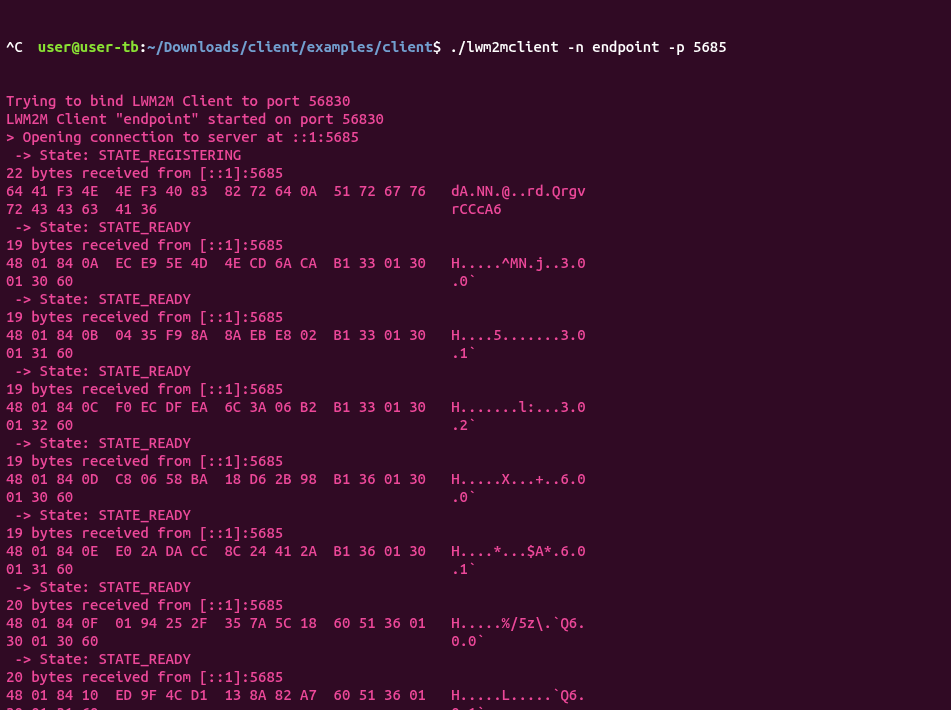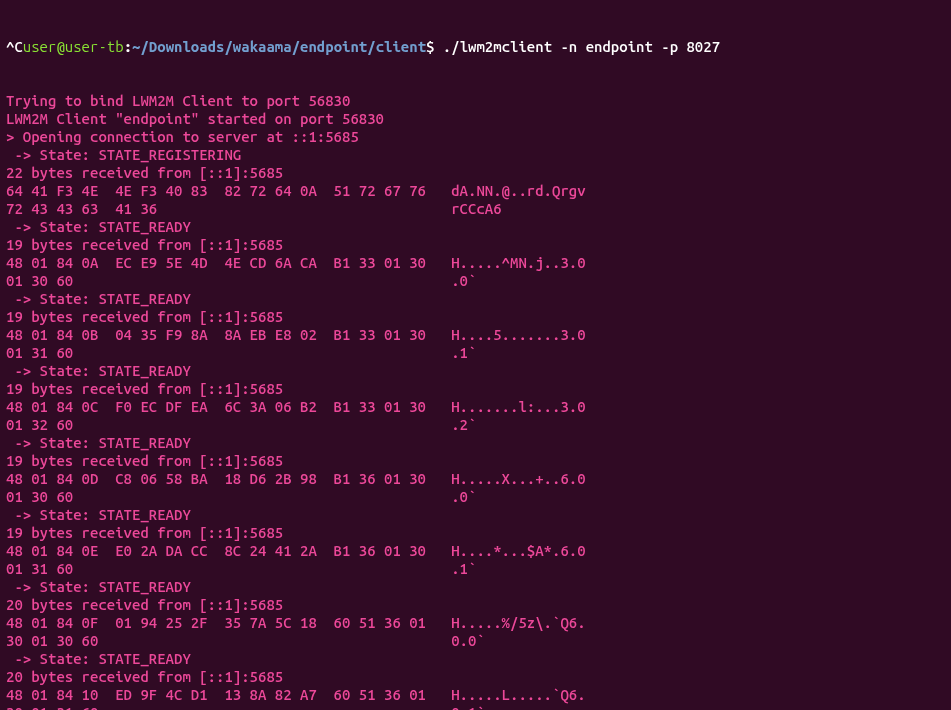--- a/index.html
+++ b/index.html
@@ -14,27 +14,27 @@
     color: #ffffff;
     overflow: hidden;
     font-weight: 500;
   }
   .terminal {
     padding: 2px 6px;
     white-space: pre;
   }
   .line { white-space: pre; }
   .prompt-special { color: #ffffff; }
-  .prompt-user { color: #8ae234; font-weight: normal; }
+  .prompt-user { color: #8ae234; font-weight: bold; margin-left: 15px; }
   .prompt-colon { color: #ffffff; font-weight: bold; }
   .prompt-path { color: #729fcf; font-weight: bold; }
   .prompt-dollar { color: #ffffff; }
   .cmd { color: #ffffff; }
   .out { color: #ec4899; }
 </style>
 </head>
 <body>
 
 <div class="terminal">
-  <div class="line"><span class="prompt-special">^C</span><span class="prompt-user">user@user-tb</span><span class="prompt-colon">:</span><span class="prompt-path">~/Downloads/wakaama/endpoint/client</span><span class="prompt-dollar">$ </span><span class="cmd">./lwm2mclient -n endpoint -p 8027</span></div>
+  <div class="line"><span class="prompt-special">^C</span><span class="prompt-user">user@user-tb</span><span class="prompt-colon">:</span><span class="prompt-path">~/Downloads/client/examples/client</span><span class="prompt-dollar">$ </span><span class="cmd">./lwm2mclient -n endpoint -p 5685</span></div>
   <div id="output-lines"><div class="line out">Trying to bind LWM2M Client to port 56830</div><div class="line out">LWM2M Client "endpoint" started on port 56830</div><div class="line out">&gt; Opening connection to server at ::1:5685</div><div class="line out"> -&gt; State: STATE_REGISTERING</div><div class="line out">22 bytes received from [::1]:5685</div><div class="line out">64 41 F3 4E  4E F3 40 83  82 72 64 0A  51 72 67 76   dA.NN.@..rd.Qrgv</div><div class="line out">72 43 43 63  41 36                                   rCCcA6</div><div class="line out"> -&gt; State: STATE_READY</div><div class="line out">19 bytes received from [::1]:5685</div><div class="line out">48 01 84 0A  EC E9 5E 4D  4E CD 6A CA  B1 33 01 30   H.....^MN.j..3.0</div><div class="line out">01 30 60                                             .0`</div><div class="line out"> -&gt; State: STATE_READY</div><div class="line out">19 bytes received from [::1]:5685</div><div class="line out">48 01 84 0B  04 35 F9 8A  8A EB E8 02  B1 33 01 30   H....5.......3.0</div><div class="line out">01 31 60                                             .1`</div><div class="line out"> -&gt; State: STATE_READY</div><div class="line out">19 bytes received from [::1]:5685</div><div class="line out">48 01 84 0C  F0 EC DF EA  6C 3A 06 B2  B1 33 01 30   H.......l:...3.0</div><div class="line out">01 32 60                                             .2`</div><div class="line out"> -&gt; State: STATE_READY</div><div class="line out">19 bytes received from [::1]:5685</div><div class="line out">48 01 84 0D  C8 06 58 BA  18 D6 2B 98  B1 36 01 30   H.....X...+..6.0</div><div class="line out">01 30 60                                             .0`</div><div class="line out"> -&gt; State: STATE_READY</div><div class="line out">19 bytes received from [::1]:5685</div><div class="line out">48 01 84 0E  E0 2A DA CC  8C 24 41 2A  B1 36 01 30   H....*...$A*.6.0</div><div class="line out">01 31 60                                             .1`</div><div class="line out"> -&gt; State: STATE_READY</div><div class="line out">20 bytes received from [::1]:5685</div><div class="line out">48 01 84 0F  01 94 25 2F  35 7A 5C 18  60 51 36 01   H.....%/5z\.`Q6.</div><div class="line out">30 01 30 60                                          0.0`</div><div class="line out"> -&gt; State: STATE_READY</div><div class="line out">20 bytes received from [::1]:5685</div><div class="line out">48 01 84 10  ED 9F 4C D1  13 8A 82 A7  60 51 36 01   H.....L.....`Q6.</div><div class="line out">30 01 31 60                                          0.1`</div></div>
   
 </div>
 
 </body></html>

